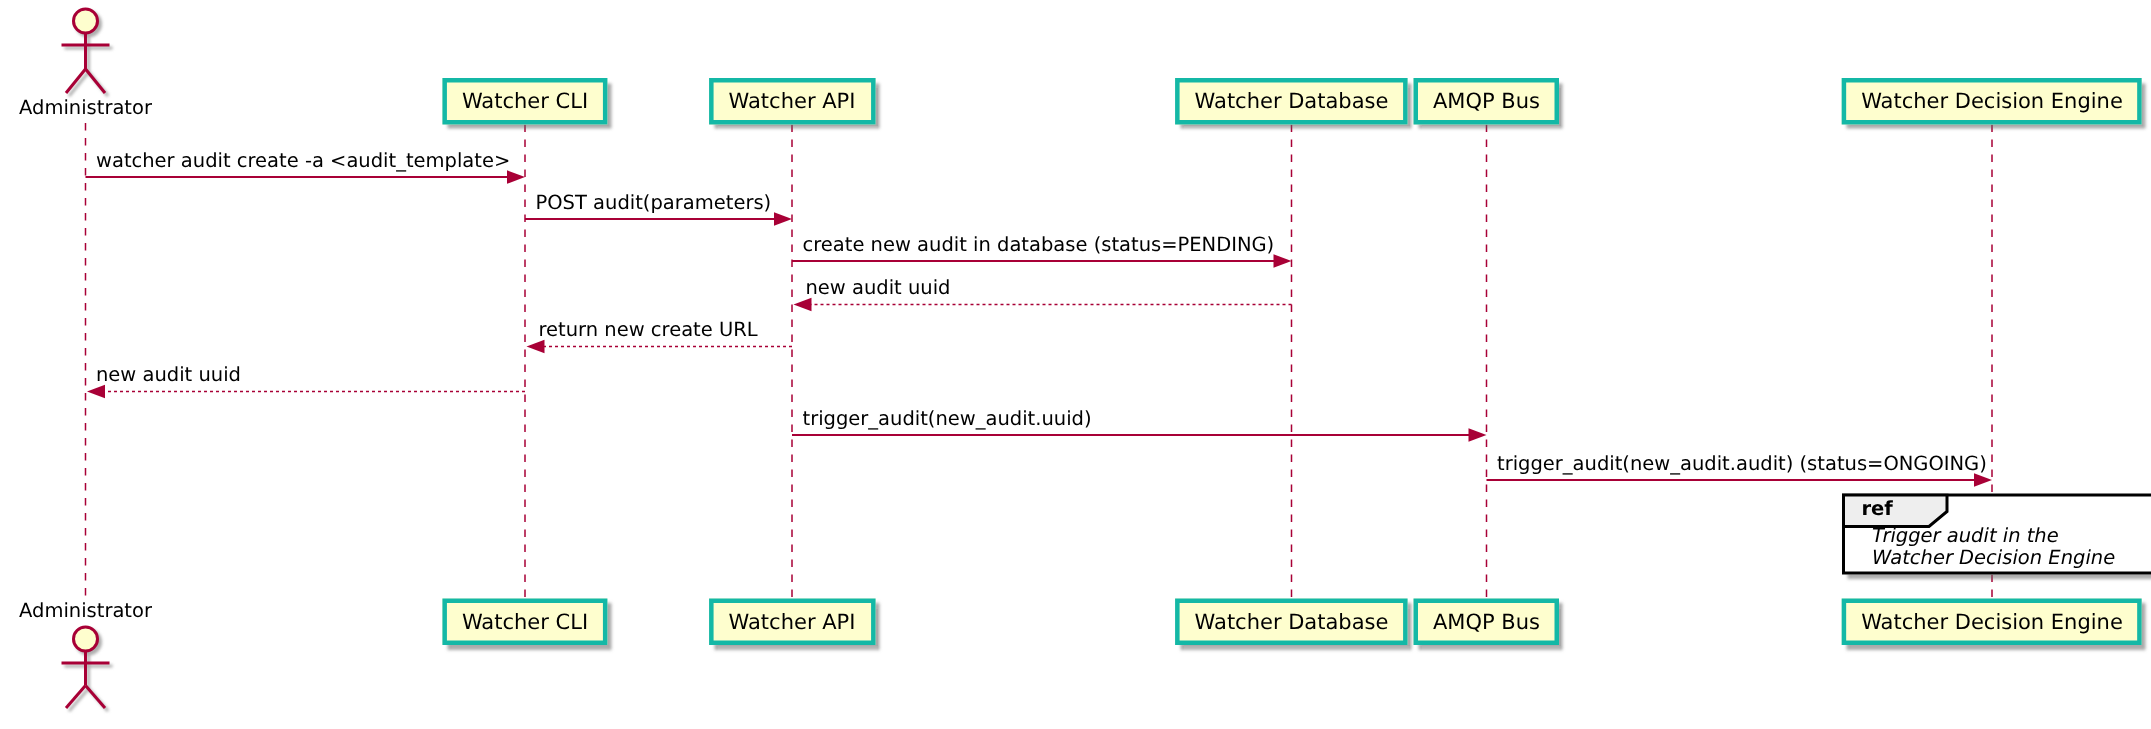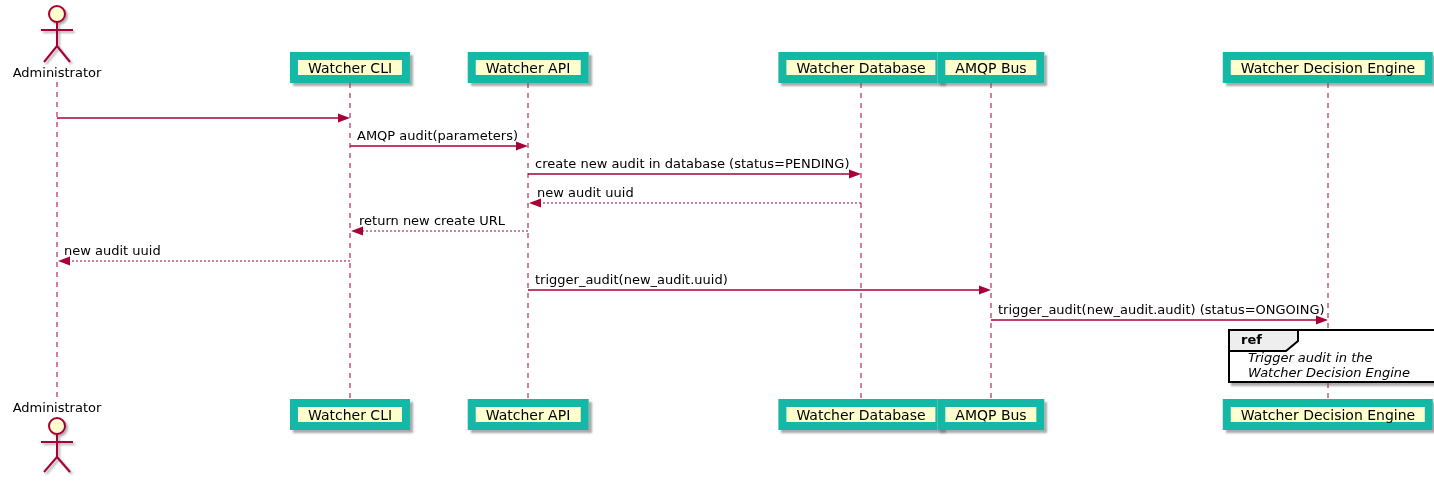--- a/index.html
+++ b/index.html
@@ -11,21 +11,21 @@
     color:#000;
     overflow:hidden;
     border-radius:15px;
   }
   #lines{position:absolute;left:0;top:0;z-index:1;}
   .pbox{
     position:absolute;
     height:31px;
     transform:translateX(-50%);
     background:#FEFECE;
-    border:8px solid #14b8a6;
+    border:3px solid #14b8a6;
     box-shadow:3px 3px 2px rgba(100,100,100,0.55);
     display:flex;align-items:center;justify-content:center;
     padding:0 10px;
     font-size:14px;
     white-space:nowrap;
     box-sizing:border-box;
     z-index:2;
   }
   .actor-label{
     position:absolute;
@@ -139,21 +139,22 @@
   <div class="pbox" style="left:861px;top:52px;">Watcher Database</div>
   <div class="pbox" style="left:991px;top:52px;">AMQP Bus</div>
   <div class="pbox" style="left:1328px;top:52px;">Watcher Decision Engine</div>
 
   <div class="pbox" style="left:350px;top:399px;">Watcher CLI</div>
   <div class="pbox" style="left:528px;top:399px;">Watcher API</div>
   <div class="pbox" style="left:861px;top:399px;">Watcher Database</div>
   <div class="pbox" style="left:991px;top:399px;">AMQP Bus</div>
   <div class="pbox" style="left:1328px;top:399px;">Watcher Decision Engine</div>
 
-  <div class="msg" style="left:357px;top:129px;">AMQP audit(parameters)</div>
+  <div class="msg" style="left:64px;top:101px;">watcher audit create -a &lt;audit_template&gt;</div>
+  <div class="msg" style="left:357px;top:129px;">POST audit(parameters)</div>
   <div class="msg" style="left:535px;top:157px;">create new audit in database (status=PENDING)</div>
   <div class="msg" style="left:537px;top:186px;">new audit uuid</div>
   <div class="msg" style="left:359px;top:214px;">return new create URL</div>
   <div class="msg" style="left:64px;top:244px;">new audit uuid</div>
   <div class="msg" style="left:535px;top:273px;">trigger_audit(new_audit.uuid)</div>
   <div class="msg" style="left:998px;top:303px;">trigger_audit(new_audit.audit) (status=ONGOING)</div>
 
   <div class="refbox">
     <svg class="ref-tab" width="76" height="24" viewBox="0 0 76 24">
       <path d="M1,1 H70 V12 L58,22 H1 Z" fill="#EEEEEE" stroke="#000000" stroke-width="2"></path>

